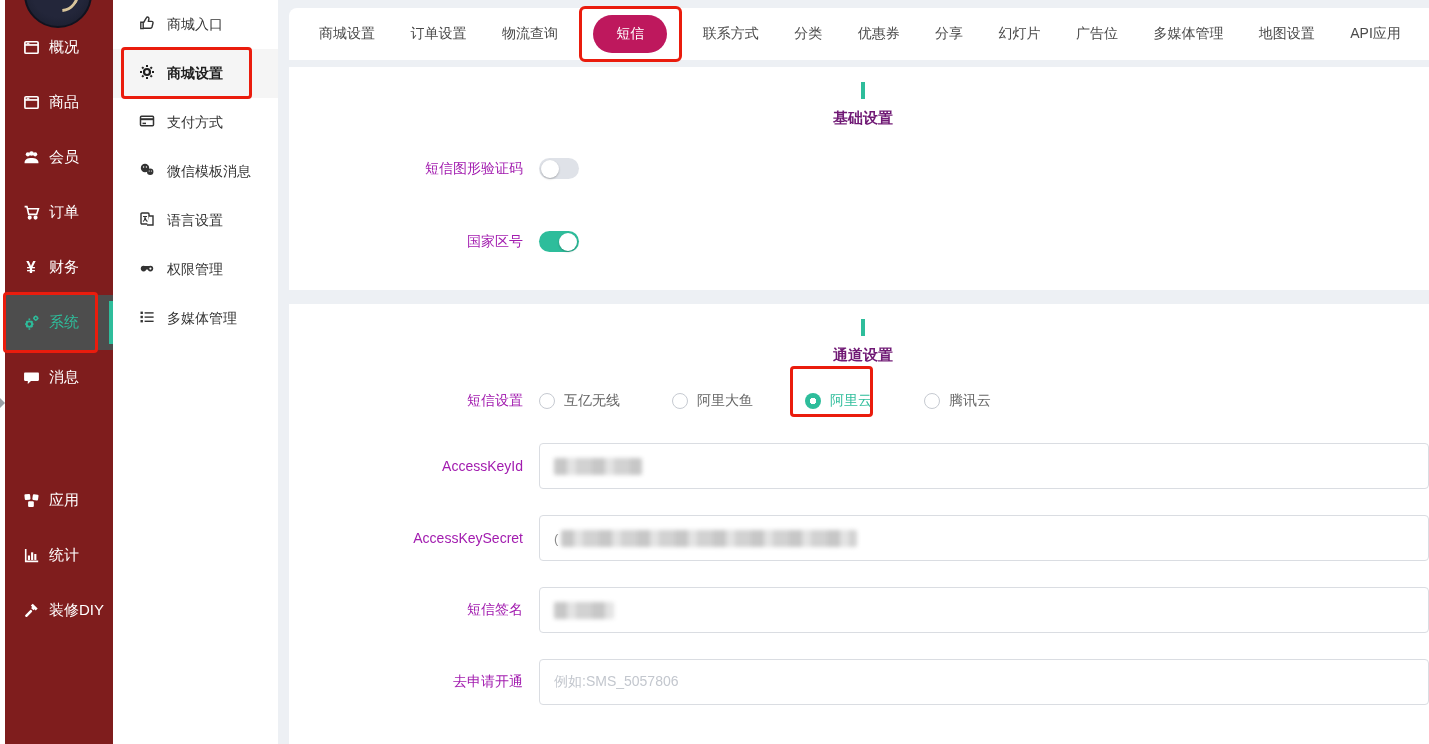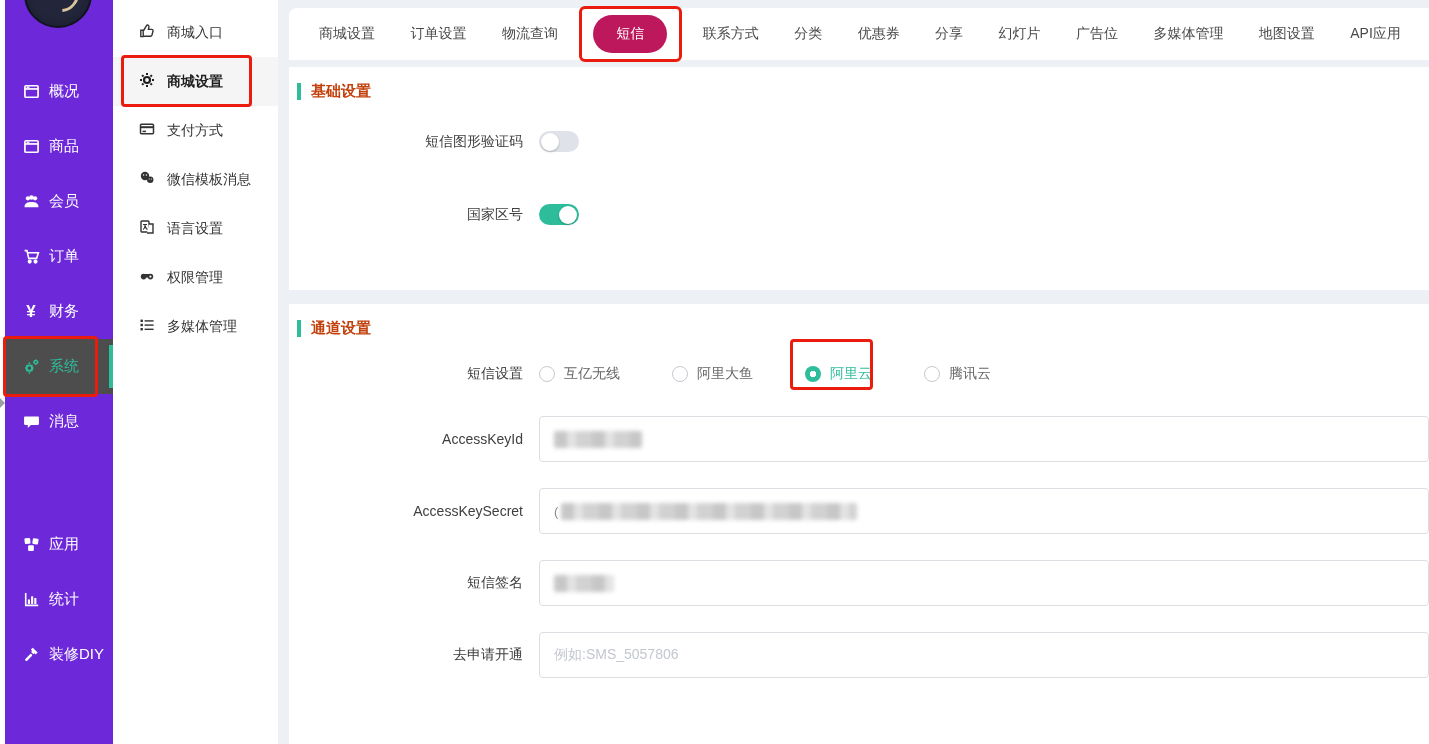--- a/index.html
+++ b/index.html
@@ -6,55 +6,55 @@
   html,body { width:1429px; height:744px; overflow:hidden; }
   body { font-family:"Liberation Sans","DejaVu Sans",sans-serif; background:#edf0f4; }
   .page { position:relative; width:1429px; height:744px; display:flex; }
 
   
   .gutter { width:5px; background:#fff; position:relative; flex:0 0 5px; }
   .collapse-arrow { position:absolute; top:398px; left:0; width:0; height:0;
     border-top:5px solid transparent; border-bottom:5px solid transparent; border-left:5px solid #9aa0a6; cursor:pointer; }
 
   
-  .sidebar { width:108px; flex:0 0 108px; background:#6d28d9; color:#fff; position:relative; padding-top:64px; }
+  .sidebar { width:108px; flex:0 0 108px; background:#7f1d1d; color:#fff; position:relative; padding-top:20px; }
   .logo { position:absolute; top:-40px; left:19px; width:68px; height:68px; border-radius:50%;
     background:radial-gradient(circle at 50% 45%, #23263a 55%, #171a29 100%); border:2px solid #11131f; overflow:hidden; }
   .logo::after { content:''; position:absolute; left:17px; top:14px; width:30px; height:30px; border-radius:50%;
     border:3px solid #d8c49a; border-left-color:transparent; border-bottom-color:transparent; transform:rotate(40deg); }
   .side-item { height:55px; display:flex; align-items:center; padding-left:17px; gap:9px; font-size:15px; cursor:pointer; position:relative; }
   .side-item .ic { width:18px; height:18px; display:inline-flex; align-items:center; justify-content:center; flex:0 0 18px; }
   .side-item svg { width:17px; height:17px; }
   .side-item.active { background:#4d4d4d; color:#2ebd9b; }
   .side-item.active::before { content:''; position:absolute; right:0; top:6px; bottom:6px; width:4px; background:#2ebd9b; }
   .side-group-bottom { margin-top:68px; }
   .yen-glyph { font-size:17px; font-weight:bold; line-height:1; }
 
   
-  .submenu { width:165px; flex:0 0 165px; background:#fff; padding-top:8px; }
+  .submenu { width:165px; flex:0 0 165px; background:#fff; padding-top:0; }
   .sub-item { height:49px; display:flex; align-items:center; padding-left:26px; gap:12px; font-size:14px; color:#333; cursor:pointer; position:relative; }
   .sub-item svg { width:16px; height:16px; }
   .sub-item.active { background:#f5f5f5; font-weight:bold; color:#1f1f1f; }
 
   
   .main { flex:1 1 auto; display:flex; flex-direction:column; min-width:0; padding-left:11px; }
   .tabbar { margin-top:8px; background:#fff; border-radius:8px 0 0 0; height:52px; display:flex; align-items:center;
     justify-content:space-between; padding:0 28px 0 30px; }
   .tab { font-size:14px; color:#4a4a4a; cursor:pointer; white-space:nowrap; }
   .tab.active { background:#be185d; color:#fff; border-radius:999px; padding:10px 23px; }
 
   .panel { background:#fff; }
   .panel-basic { margin-top:7px; height:223px; }
   .panel-gap { height:14px; }
   .panel-channel { flex:1 1 auto; }
-  .section-title { display:flex; align-items:center; gap:10px; padding:15px 0 0 8px; font-size:15px; font-weight:bold; color:#c2410c; }
+  .section-title { display:flex; align-items:center; gap:10px; padding:15px 0 0 8px; font-size:15px; font-weight:bold; color:#701a75;flex-direction:column; }
   .section-title .bar { width:4px; height:17px; background:#2ebd9b; }
 
   .form-row { display:flex; align-items:center; }
-  .form-label { width:234px; flex:0 0 234px; text-align:right; font-size:14px; color:#404040; margin-right:16px; }
+  .form-label { width:234px; flex:0 0 234px; text-align:right; font-size:14px; color:#a21caf; margin-right:16px; }
   .row-toggle1 { margin-top:30px; }
   .row-toggle2 { margin-top:52px; }
 
   .switch { width:40px; height:21px; border-radius:11px; background:#dfe2e8; position:relative; cursor:pointer; flex:0 0 40px; }
   .switch .knob { position:absolute; top:1.5px; left:2px; width:18px; height:18px; border-radius:50%; background:#fff; box-shadow:0 1px 2px rgba(0,0,0,.25); }
   .switch.on { background:#2ebd9b; }
   .switch.on .knob { left:auto; right:2px; }
 
   .row-radios { margin-top:27px; }
   .radio-group { display:flex; align-items:center; gap:52px; }

